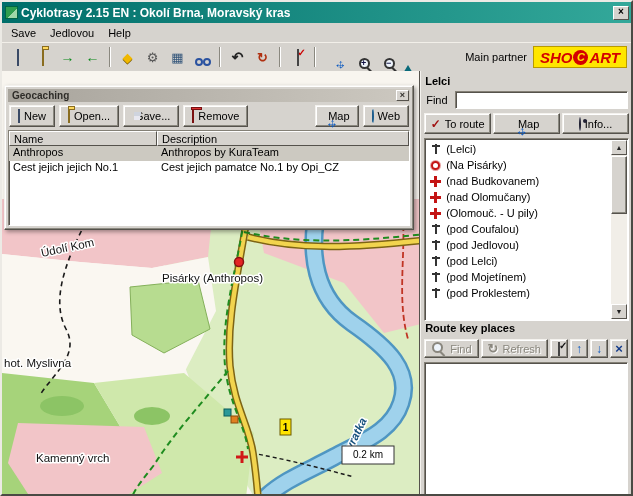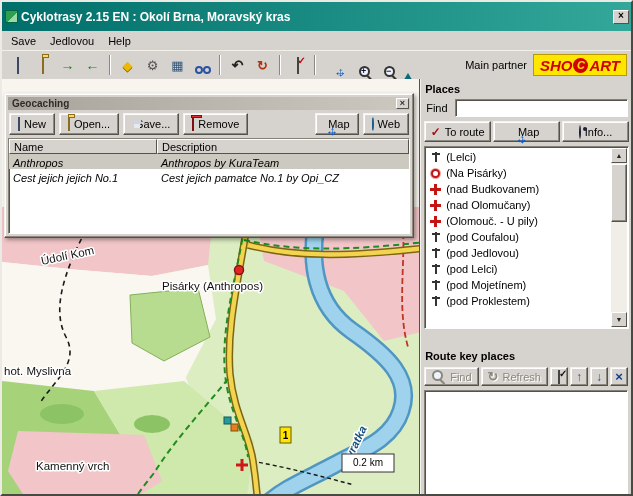--- a/index.html
+++ b/index.html
@@ -2,21 +2,21 @@
 <html><head>
 <meta charset="utf-8">
 <style>
   html,body{margin:0;padding:0;background:#6e6e6e;}
   *{box-sizing:border-box;}
   .window{position:relative;width:633px;height:496px;background:#d6d3ce;
     border:2px solid;border-color:#eceae5 #4a4a44 #4a4a44 #eceae5;
     font-family:"Liberation Sans",sans-serif;font-size:11px;color:#000;overflow:hidden;}
 
   
-  .titlebar{height:29px;display:flex;align-items:center;gap:3px;padding:0 2px 0 3px;
+  .titlebar{height:21px;display:flex;align-items:center;gap:3px;padding:0 2px 0 3px;
     background:linear-gradient(to right,#006e6a,#33a89a);}
   .app-icon{width:13px;height:13px;border:1px solid #064;flex:0 0 auto;
     background:linear-gradient(135deg,#2f9e4f 0 55%,#9fd8a8 55% 100%);}
   .titlebar .title{flex:1;color:#fff;font-weight:bold;font-size:12px;white-space:nowrap;overflow:hidden;}
   .win-btn{width:16px;height:14px;display:flex;align-items:center;justify-content:center;
     background:#d6d3ce;border:1px solid;border-color:#fff #55524c #55524c #fff;
     font-weight:bold;font-size:10px;line-height:1;}
   .win-btn::before{content:"×";margin-top:-1px;}
 
   
@@ -65,35 +65,35 @@
     background:#d6d3ce;border:1px solid;border-color:#f4f2ee #55524c #55524c #f4f2ee;
     box-shadow:inset -1px -1px 0 #8a887f,inset 1px 1px 0 #fff;
     font:11px "Liberation Sans",sans-serif;padding:0 8px;cursor:default;}
   .geo-table{flex:1;display:flex;flex-direction:column;background:#fff;overflow:hidden;
     border:1px solid;border-color:#848076 #fff #fff #848076;box-shadow:inset 1px 1px 0 #55524c;}
   .geo-head{display:flex;flex:0 0 auto;}
   .geo-hcell{height:15px;display:flex;align-items:center;padding:0 4px;background:#d6d3ce;
     border:1px solid;border-color:#fff #55524c #55524c #fff;}
   .geo-hcell:first-child{width:148px;}
   .geo-hcell:last-child{flex:1;}
-  .geo-row{display:flex;height:15px;align-items:flex-end;font-style:italic;}
+  .geo-row{display:flex;height:15px;align-items:flex-start;}
   .geo-row.sel{background:#ccc9c1;}
   .geo-row .c1{width:148px;padding:0 4px;white-space:nowrap;overflow:hidden;}
   .geo-row .c2{flex:1;padding:0 4px;white-space:nowrap;overflow:hidden;}
 
   
   .right-panel{flex:1;display:flex;flex-direction:column;padding:3px 2px 2px 3px;border-left:1px solid #f4f2ee;}
   .rp-title{font-weight:bold;margin:1px 0 3px 1px;}
   .find-row{display:flex;align-items:center;gap:7px;margin:1px 0 4px 2px;}
   .find-input{flex:1;height:18px;border:1px solid;border-color:#848076 #fff #fff #848076;
     box-shadow:inset 1px 1px 0 #55524c;background:#fff;padding:1px 3px;margin-right:1px;
     font:11px "Liberation Sans",sans-serif;outline:none;}
   .pl-actions{display:flex;gap:2px;margin-bottom:4px;}
   .pl-actions .btn{flex:1;height:21px;padding:0 2px;}
-  .pl-list{position:relative;height:183px;background:#fff;margin-bottom:20px;overflow:hidden;
+  .pl-list{position:relative;height:183px;background:#fff;margin-bottom:0;overflow:hidden;
     border:1px solid;border-color:#848076 #fff #fff #848076;box-shadow:inset 1px 1px 0 #55524c;}
   .pl-items{position:absolute;left:2px;top:2px;right:18px;bottom:2px;overflow:hidden;}
   .pl-item{height:16px;display:flex;align-items:center;gap:4px;padding-left:2px;white-space:nowrap;}
   .pl-ic{width:13px;display:flex;align-items:center;justify-content:center;flex:0 0 auto;}
   .sb{position:absolute;top:1px;right:1px;bottom:1px;width:16px;background:#f1eee8;}
   .sb-btn{position:absolute;left:0;right:0;height:15px;display:flex;align-items:center;justify-content:center;
     background:#d6d3ce;border:1px solid;border-color:#fff #55524c #55524c #fff;font-size:7px;color:#222;}
   .sb-btn.up{top:0;}
   .sb-btn.up::before{content:"▲";}
   .sb-btn.down{bottom:0;}
@@ -329,21 +329,21 @@
               <div class="geo-row">
                 <div class="c1">Cest jejich jejich No.1</div>
                 <div class="c2">Cest jejich pamatce No.1 by Opi_CZ</div>
               </div>
             </div>
         </div>
       </div>
     </div>
 
     <div class="right-panel">
-      <div class="rp-title">Places</div>
+      <div class="rp-title">Lelci</div>
       <div class="find-row">
         <span>Find</span>
         <input class="find-input" value="" style="">
       </div>
       <div class="pl-actions" id="pl-actions">
           <button class="btn">
             <span><span class="g-check">✓</span></span>
             <span>To route</span>
           </button>
           <button class="btn">

